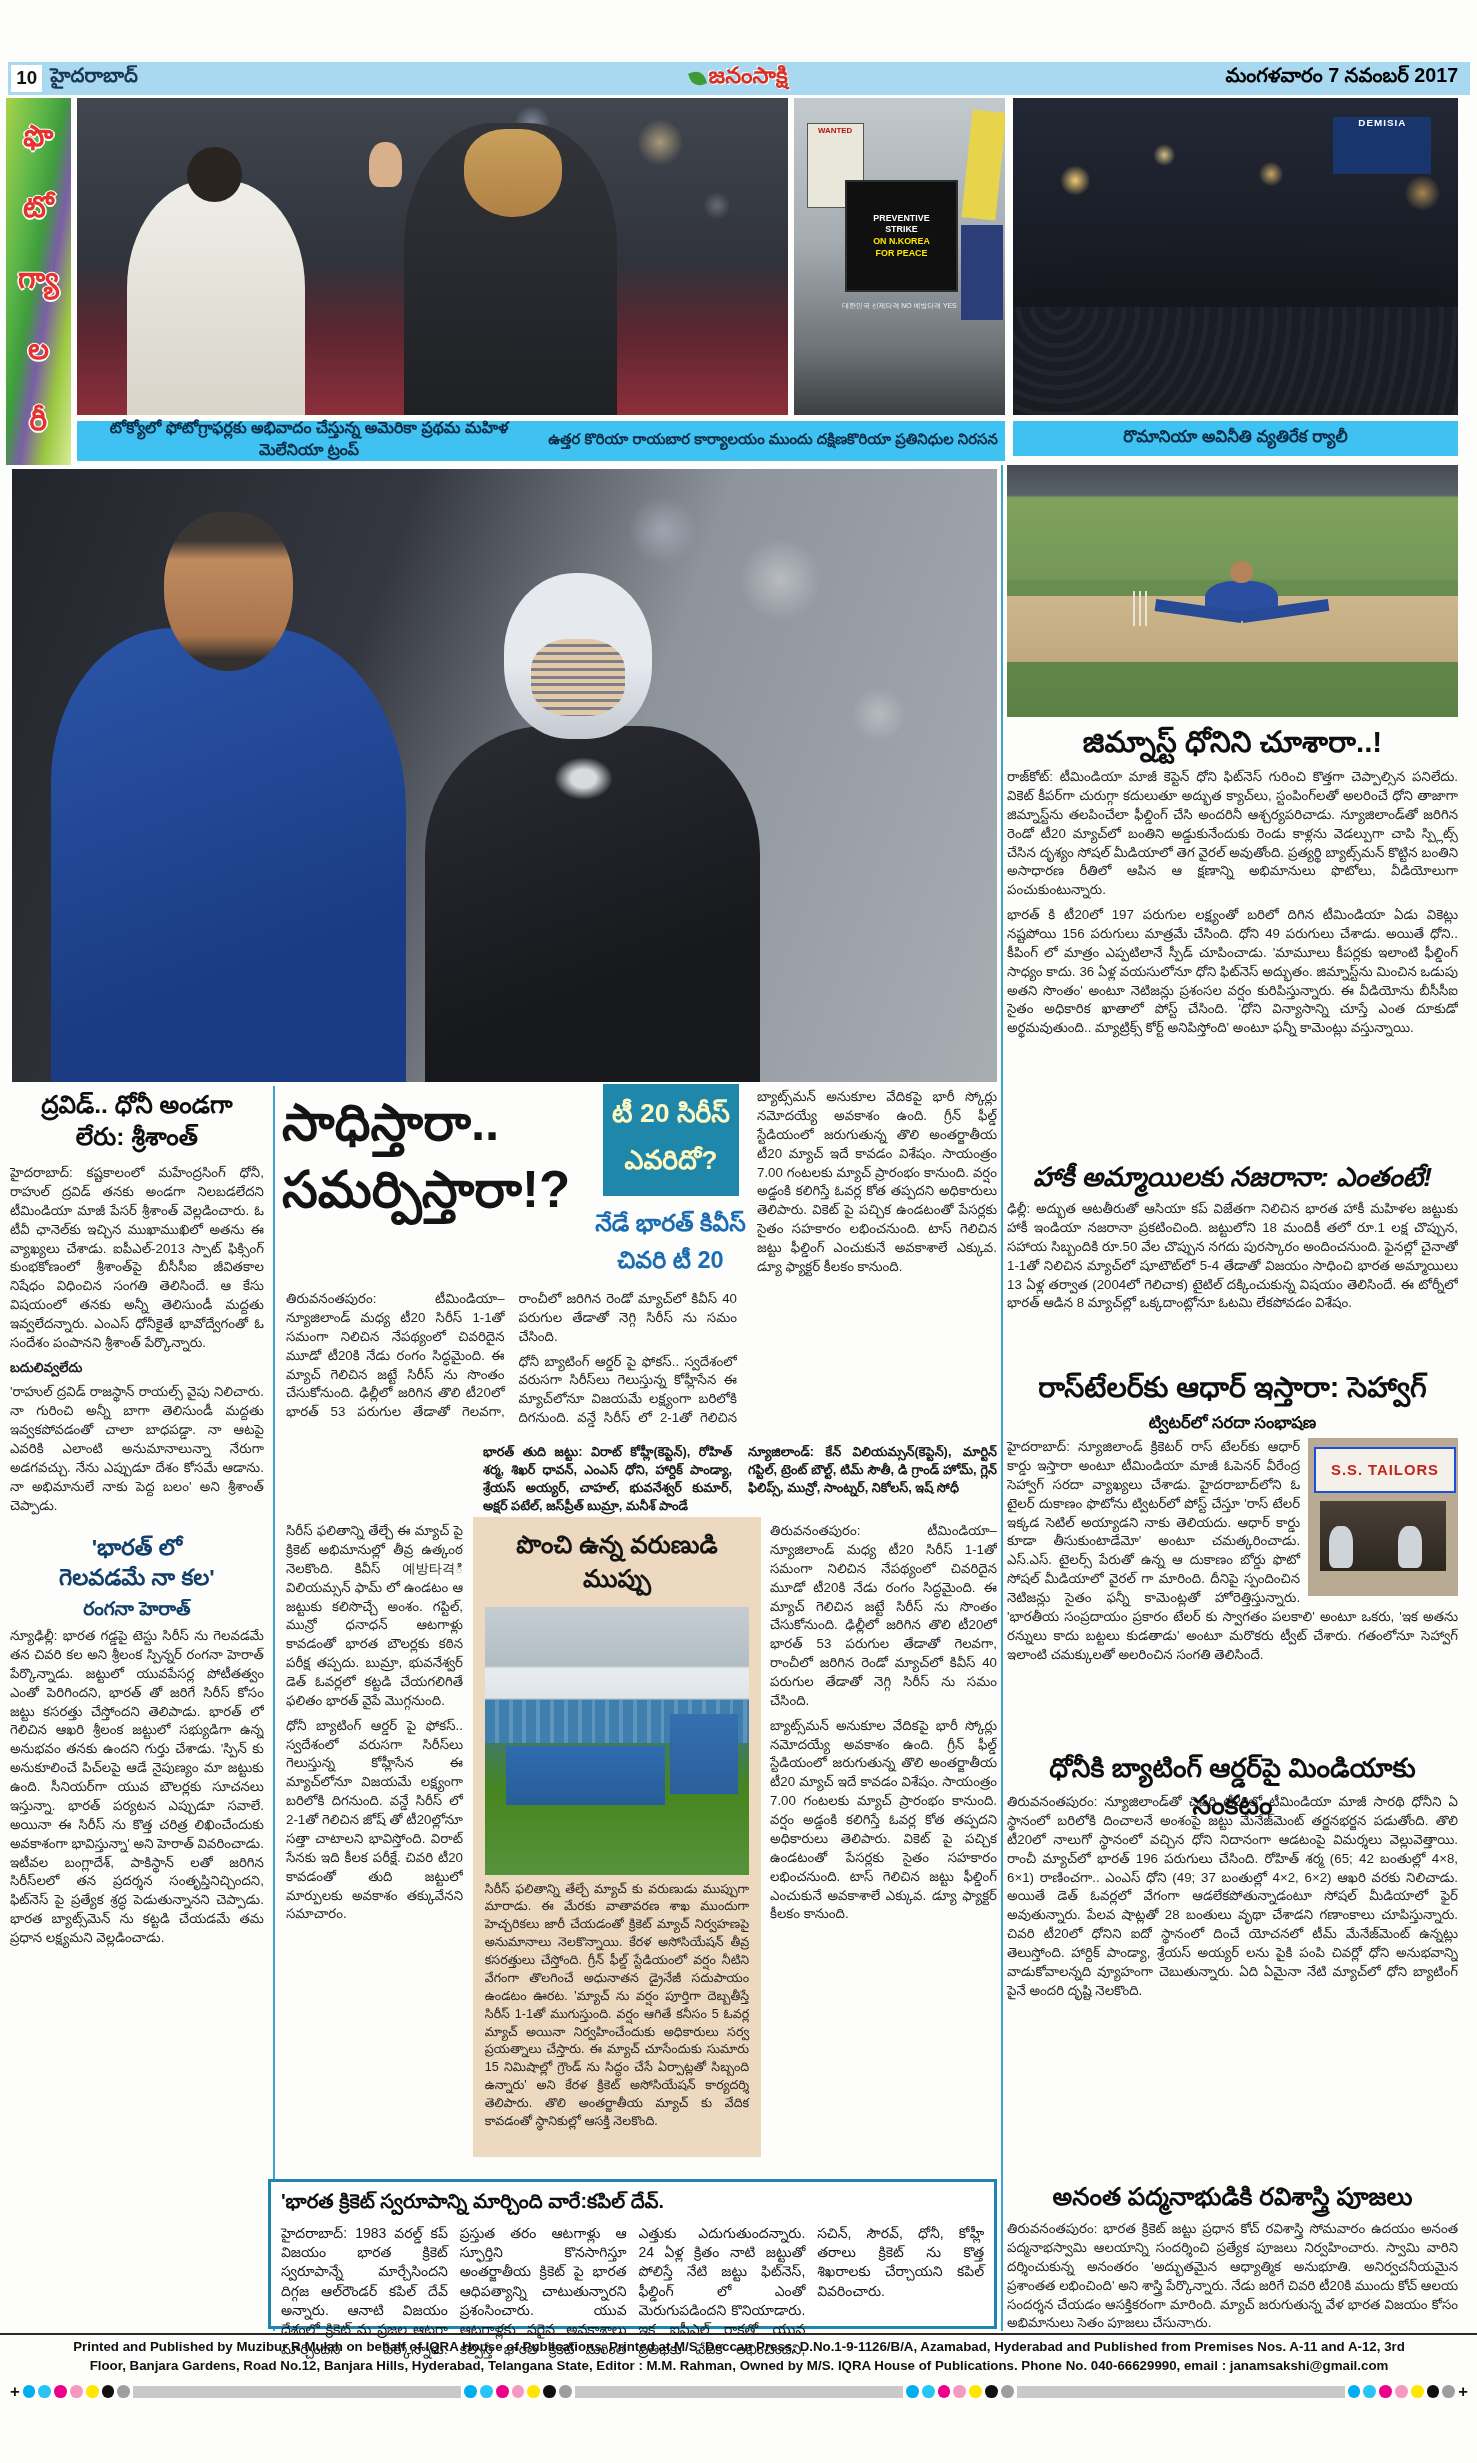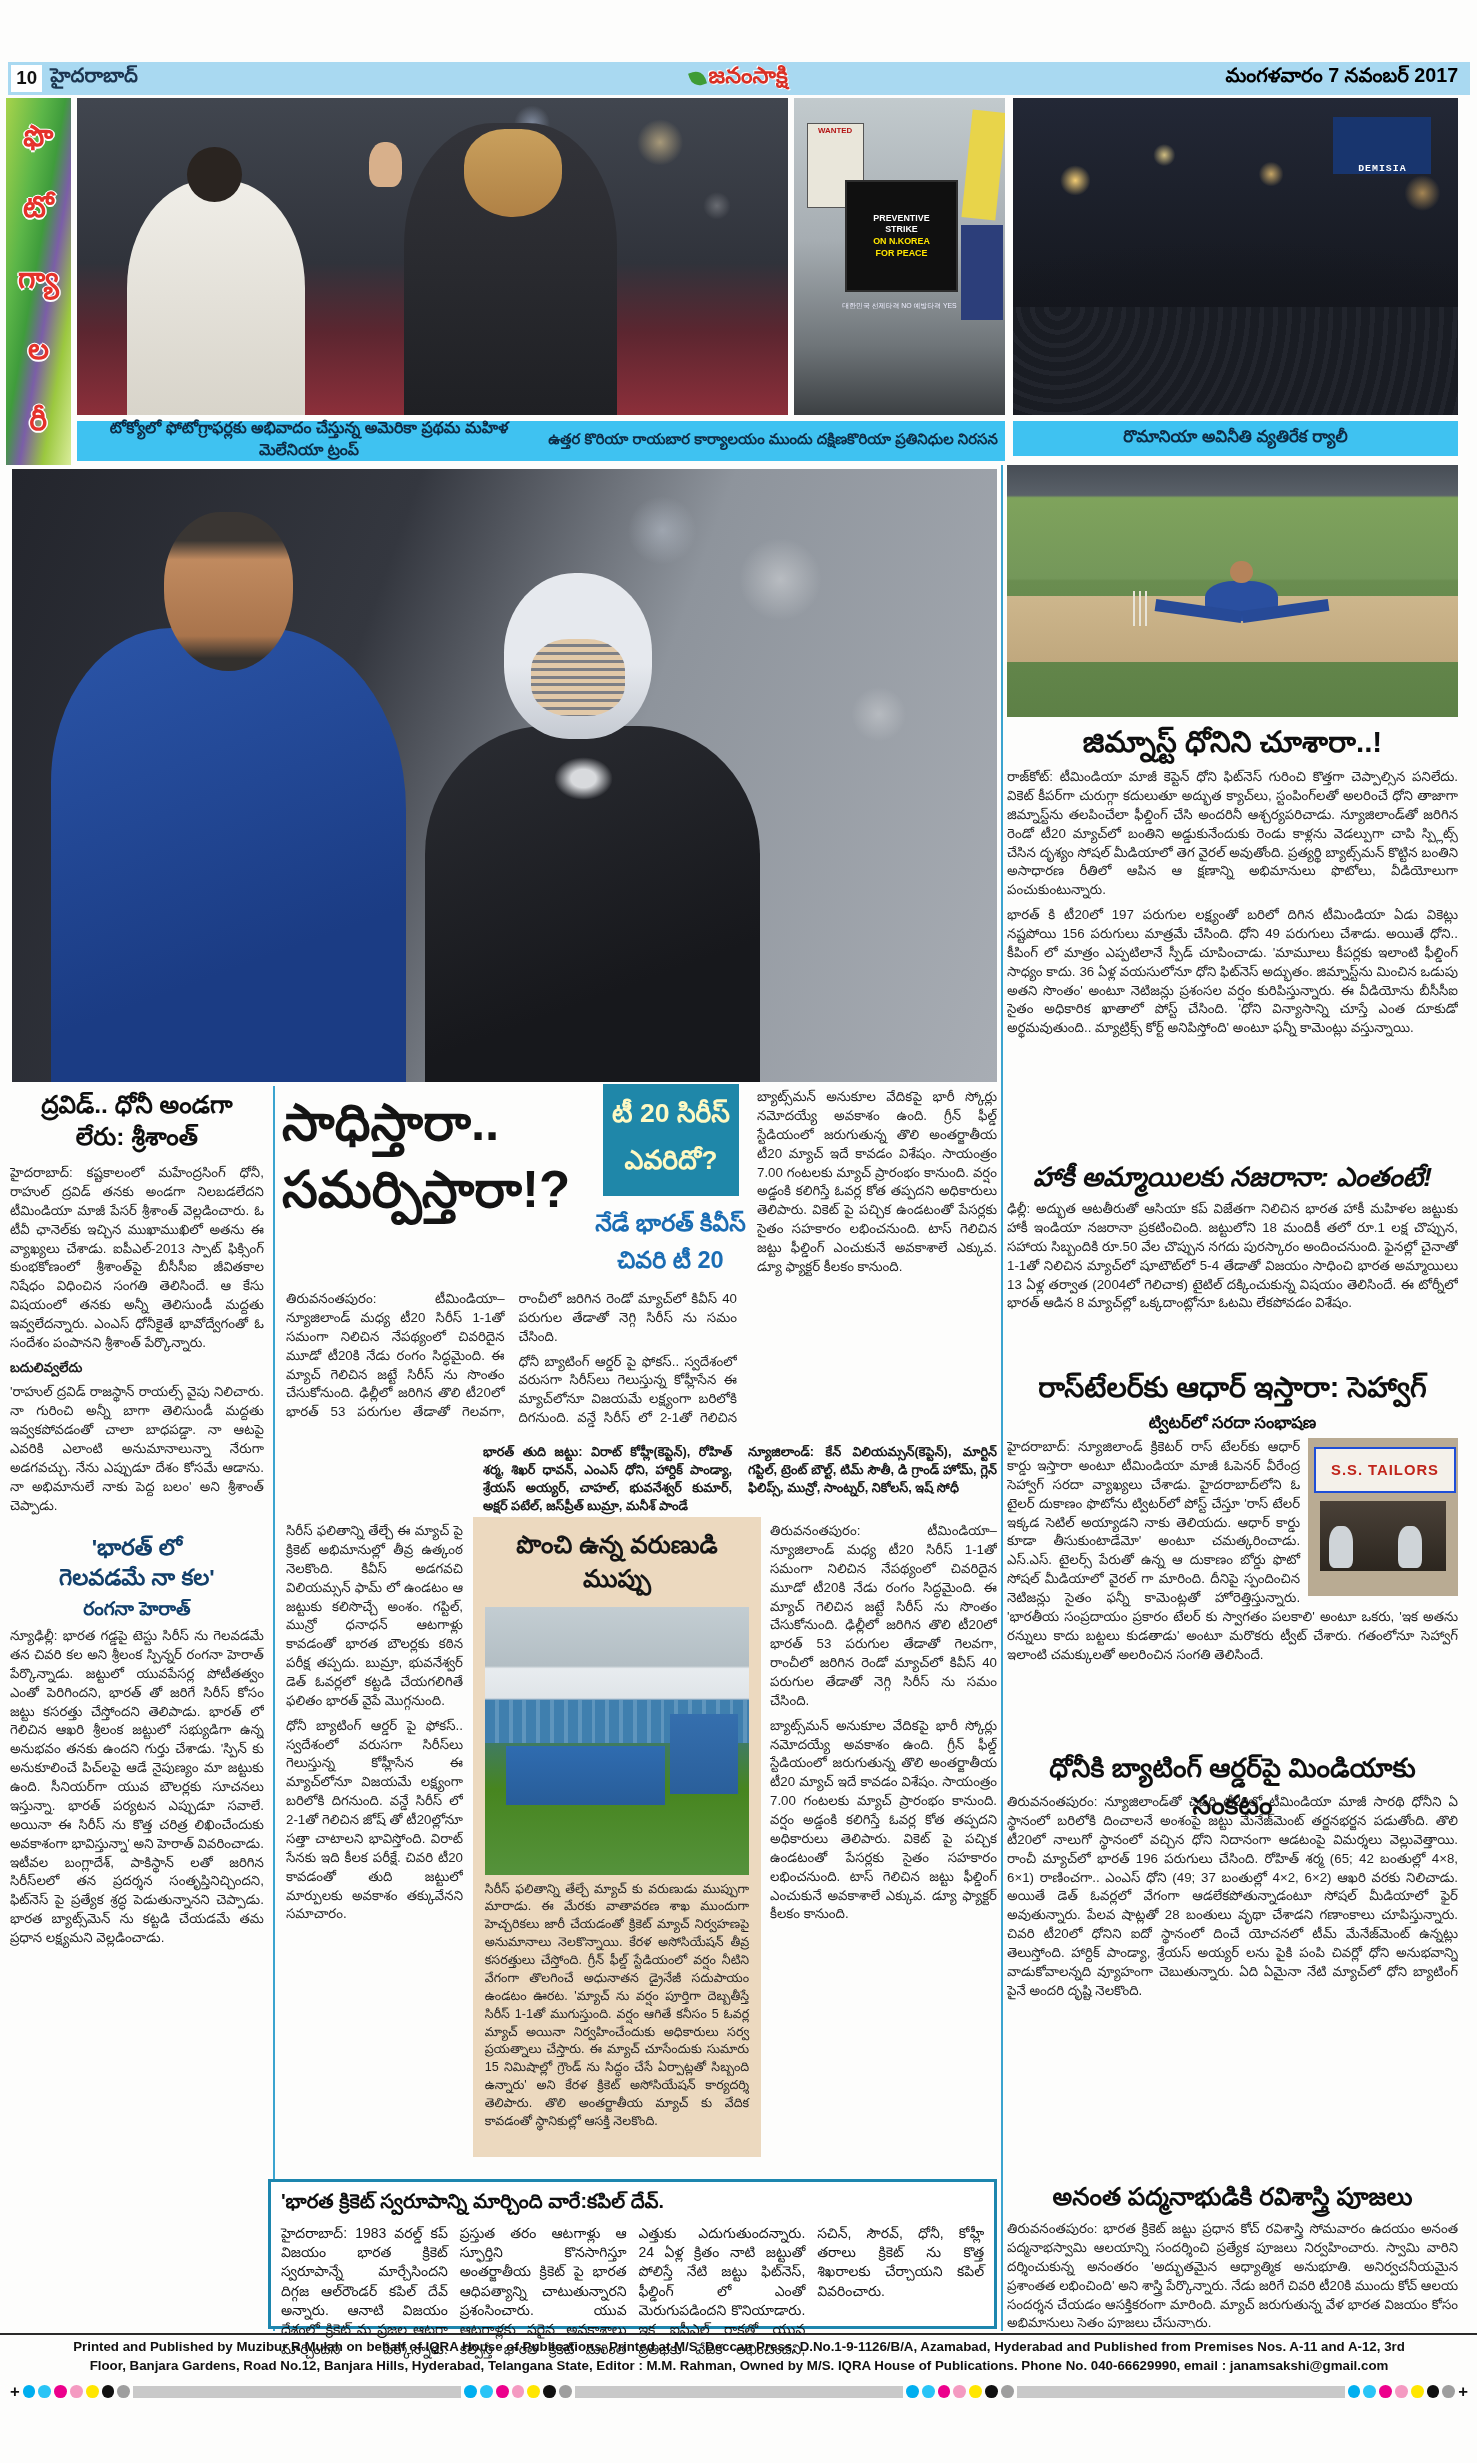--- a/index.html
+++ b/index.html
@@ -58,21 +58,21 @@
   
   .ph-rally{left:1013px;top:98px;width:445px;height:317px;
       background:
         radial-gradient(circle 21.7px at 14% 26%,rgba(255,214,120,.95),transparent 70%),
         radial-gradient(circle 15.8px at 34% 18%,rgba(255,230,150,.8),transparent 70%),
         radial-gradient(circle 17.7px at 58% 24%,rgba(255,210,120,.75),transparent 70%),
         radial-gradient(circle 13.8px at 78% 16%,rgba(255,240,190,.8),transparent 70%),
         radial-gradient(circle 25.6px at 92% 30%,rgba(255,200,110,.6),transparent 70%),
         radial-gradient(ellipse 100% 55% at 50% 100%,#14161c 40%,transparent 100%),
         linear-gradient(180deg,#232836 0%,#171a22 55%,#0d0e12 100%);}
-  .flag-blue{position:absolute;right:6%;top:6%;width:22%;height:18%;background:#18356e;display:flex;align-items:flex-end;justify-content:center;font-family:Liberation Mono, monospace;}
+  .flag-blue{position:absolute;right:6%;top:6%;width:22%;height:18%;background:#18356e;display:flex;align-items:flex-start;justify-content:center;}
   .flag-blue span{font-size:9.9px;font-weight:bold;color:#fff;letter-spacing:1px;}
   .crowd{position:absolute;left:0;bottom:0;width:100%;height:34%;
       background:repeating-radial-gradient(circle 13.8px at 10% 0,#1a1d24 0 8.9px,#23262e 8.9px 13.8px);opacity:.9;}
   
   .ph-kohli{left:11.8px;top:469px;width:985px;height:613px;
       background:
         radial-gradient(circle 59px at 78% 18%,rgba(255,255,255,.35),transparent 70%),
         radial-gradient(circle 39px at 88% 40%,rgba(255,255,255,.28),transparent 70%),
         radial-gradient(circle 49px at 66% 10%,rgba(230,240,255,.3),transparent 70%),
         linear-gradient(110deg,#23252c 0%,#34373f 34%,#8e949c 60%,#a8adb4 100%);}
@@ -251,21 +251,21 @@
 </div>
 <div class="abs body twocol" style="left:286px;top:1290px;width:451px;height:146px;overflow:hidden;">
   <p>తిరువనంతపురం: టీమిండియా–న్యూజిలాండ్ మధ్య టీ20 సిరీస్ 1-1తో సమంగా నిలిచిన నేపథ్యంలో చివరిదైన మూడో టీ20కి నేడు రంగం సిద్ధమైంది. ఈ మ్యాచ్ గెలిచిన జట్టే సిరీస్ ను సొంతం చేసుకోనుంది. ఢిల్లీలో జరిగిన తొలి టీ20లో భారత్ 53 పరుగుల తేడాతో గెలవగా, రాంచీలో జరిగిన రెండో మ్యాచ్‌లో కివీస్ 40 పరుగుల తేడాతో నెగ్గి సిరీస్ ను సమం చేసింది.</p>
   <p>ధోనీ బ్యాటింగ్ ఆర్డర్ పై ఫోకస్.. స్వదేశంలో వరుసగా సిరీస్‌లు గెలుస్తున్న కోహ్లీసేన ఈ మ్యాచ్‌లోనూ విజయమే లక్ష్యంగా బరిలోకి దిగనుంది. వన్డే సిరీస్ లో 2-1తో గెలిచిన జోష్ తో టీ20ల్లోనూ సత్తా చాటాలని భావిస్తోంది. విరాట్ సేనకు ఇది కీలక పరీక్షే. చివరి టీ20 కావడంతో తుది జట్టులో మార్పులకు అవకాశం తక్కువేనని సమాచారం.</p>
 </div>
 <div class="abs squads">
   <div class="bold">భారత్ తుది జట్టు: విరాట్ కోహ్లీ(కెప్టెన్), రోహిత్ శర్మ, శిఖర్ ధావన్, ఎంఎస్ ధోని, హార్దిక్ పాండ్యా, శ్రేయస్ అయ్యర్, చాహల్, భువనేశ్వర్ కుమార్, అక్షర్ పటేల్, జస్‌ప్రీత్ బుమ్రా, మనీశ్ పాండే</div>
   <div class="bold">న్యూజిలాండ్: కేన్ విలియమ్సన్(కెప్టెన్), మార్టిన్ గప్టిల్, ట్రెంట్ బౌల్ట్, టిమ్ సౌతీ, డి గ్రాండ్ హోమ్, గ్లెన్ ఫిలిప్స్, మున్రో, సాంట్నర్, నికోలస్, ఇష్ సోధీ</div>
 </div>
 <div class="abs body" style="left:286px;top:1522px;width:177px;height:632px;overflow:hidden;">
-  <p>సిరీస్ ఫలితాన్ని తేల్చే ఈ మ్యాచ్ పై క్రికెట్ అభిమానుల్లో తీవ్ర ఉత్కంఠ నెలకొంది. కివీస్ అడగవచి విలియమ్సన్ ఫామ్ లో ఉండటం ఆ జట్టుకు కలిసొచ్చే అంశం. గప్టిల్, మున్రో ధనాధన్ ఆటగాళ్లు కావడంతో భారత బౌలర్లకు కఠిన పరీక్ష తప్పదు. బుమ్రా, భువనేశ్వర్ డెత్ ఓవర్లలో కట్టడి చేయగలిగితే ఫలితం భారత్ వైపే మొగ్గనుంది.</p>
+  <p>సిరీస్ ఫలితాన్ని తేల్చే ఈ మ్యాచ్ పై క్రికెట్ అభిమానుల్లో తీవ్ర ఉత్కంఠ నెలకొంది. కివీస్ 예방타격ి విలియమ్సన్ ఫామ్ లో ఉండటం ఆ జట్టుకు కలిసొచ్చే అంశం. గప్టిల్, మున్రో ధనాధన్ ఆటగాళ్లు కావడంతో భారత బౌలర్లకు కఠిన పరీక్ష తప్పదు. బుమ్రా, భువనేశ్వర్ డెత్ ఓవర్లలో కట్టడి చేయగలిగితే ఫలితం భారత్ వైపే మొగ్గనుంది.</p>
   <p>ధోనీ బ్యాటింగ్ ఆర్డర్ పై ఫోకస్.. స్వదేశంలో వరుసగా సిరీస్‌లు గెలుస్తున్న కోహ్లీసేన ఈ మ్యాచ్‌లోనూ విజయమే లక్ష్యంగా బరిలోకి దిగనుంది. వన్డే సిరీస్ లో 2-1తో గెలిచిన జోష్ తో టీ20ల్లోనూ సత్తా చాటాలని భావిస్తోంది. విరాట్ సేనకు ఇది కీలక పరీక్షే. చివరి టీ20 కావడంతో తుది జట్టులో మార్పులకు అవకాశం తక్కువేనని సమాచారం.</p>
 </div>
 <div class="abs body" style="left:770px;top:1522px;width:227px;height:632px;overflow:hidden;">
   <p>తిరువనంతపురం: టీమిండియా–న్యూజిలాండ్ మధ్య టీ20 సిరీస్ 1-1తో సమంగా నిలిచిన నేపథ్యంలో చివరిదైన మూడో టీ20కి నేడు రంగం సిద్ధమైంది. ఈ మ్యాచ్ గెలిచిన జట్టే సిరీస్ ను సొంతం చేసుకోనుంది. ఢిల్లీలో జరిగిన తొలి టీ20లో భారత్ 53 పరుగుల తేడాతో గెలవగా, రాంచీలో జరిగిన రెండో మ్యాచ్‌లో కివీస్ 40 పరుగుల తేడాతో నెగ్గి సిరీస్ ను సమం చేసింది.</p>
   <p>బ్యాట్స్‌మన్ అనుకూల వేదికపై భారీ స్కోర్లు నమోదయ్యే అవకాశం ఉంది. గ్రీన్ ఫీల్డ్ స్టేడియంలో జరుగుతున్న తొలి అంతర్జాతీయ టీ20 మ్యాచ్ ఇదే కావడం విశేషం. సాయంత్రం 7.00 గంటలకు మ్యాచ్ ప్రారంభం కానుంది. వర్షం అడ్డంకి కలిగిస్తే ఓవర్ల కోత తప్పదని అధికారులు తెలిపారు. వికెట్ పై పచ్చిక ఉండటంతో పేసర్లకు సైతం సహకారం లభించనుంది. టాస్ గెలిచిన జట్టు ఫీల్డింగ్ ఎంచుకునే అవకాశాలే ఎక్కువ. డ్యూ ఫ్యాక్టర్ కీలకం కానుంది.</p>
 </div>
 
 <div class="abs rainbox">
   <div class="raintitle">పొంచి ఉన్న వరుణుడి ముప్పు</div>
   <div class="ph-stadium photo">

